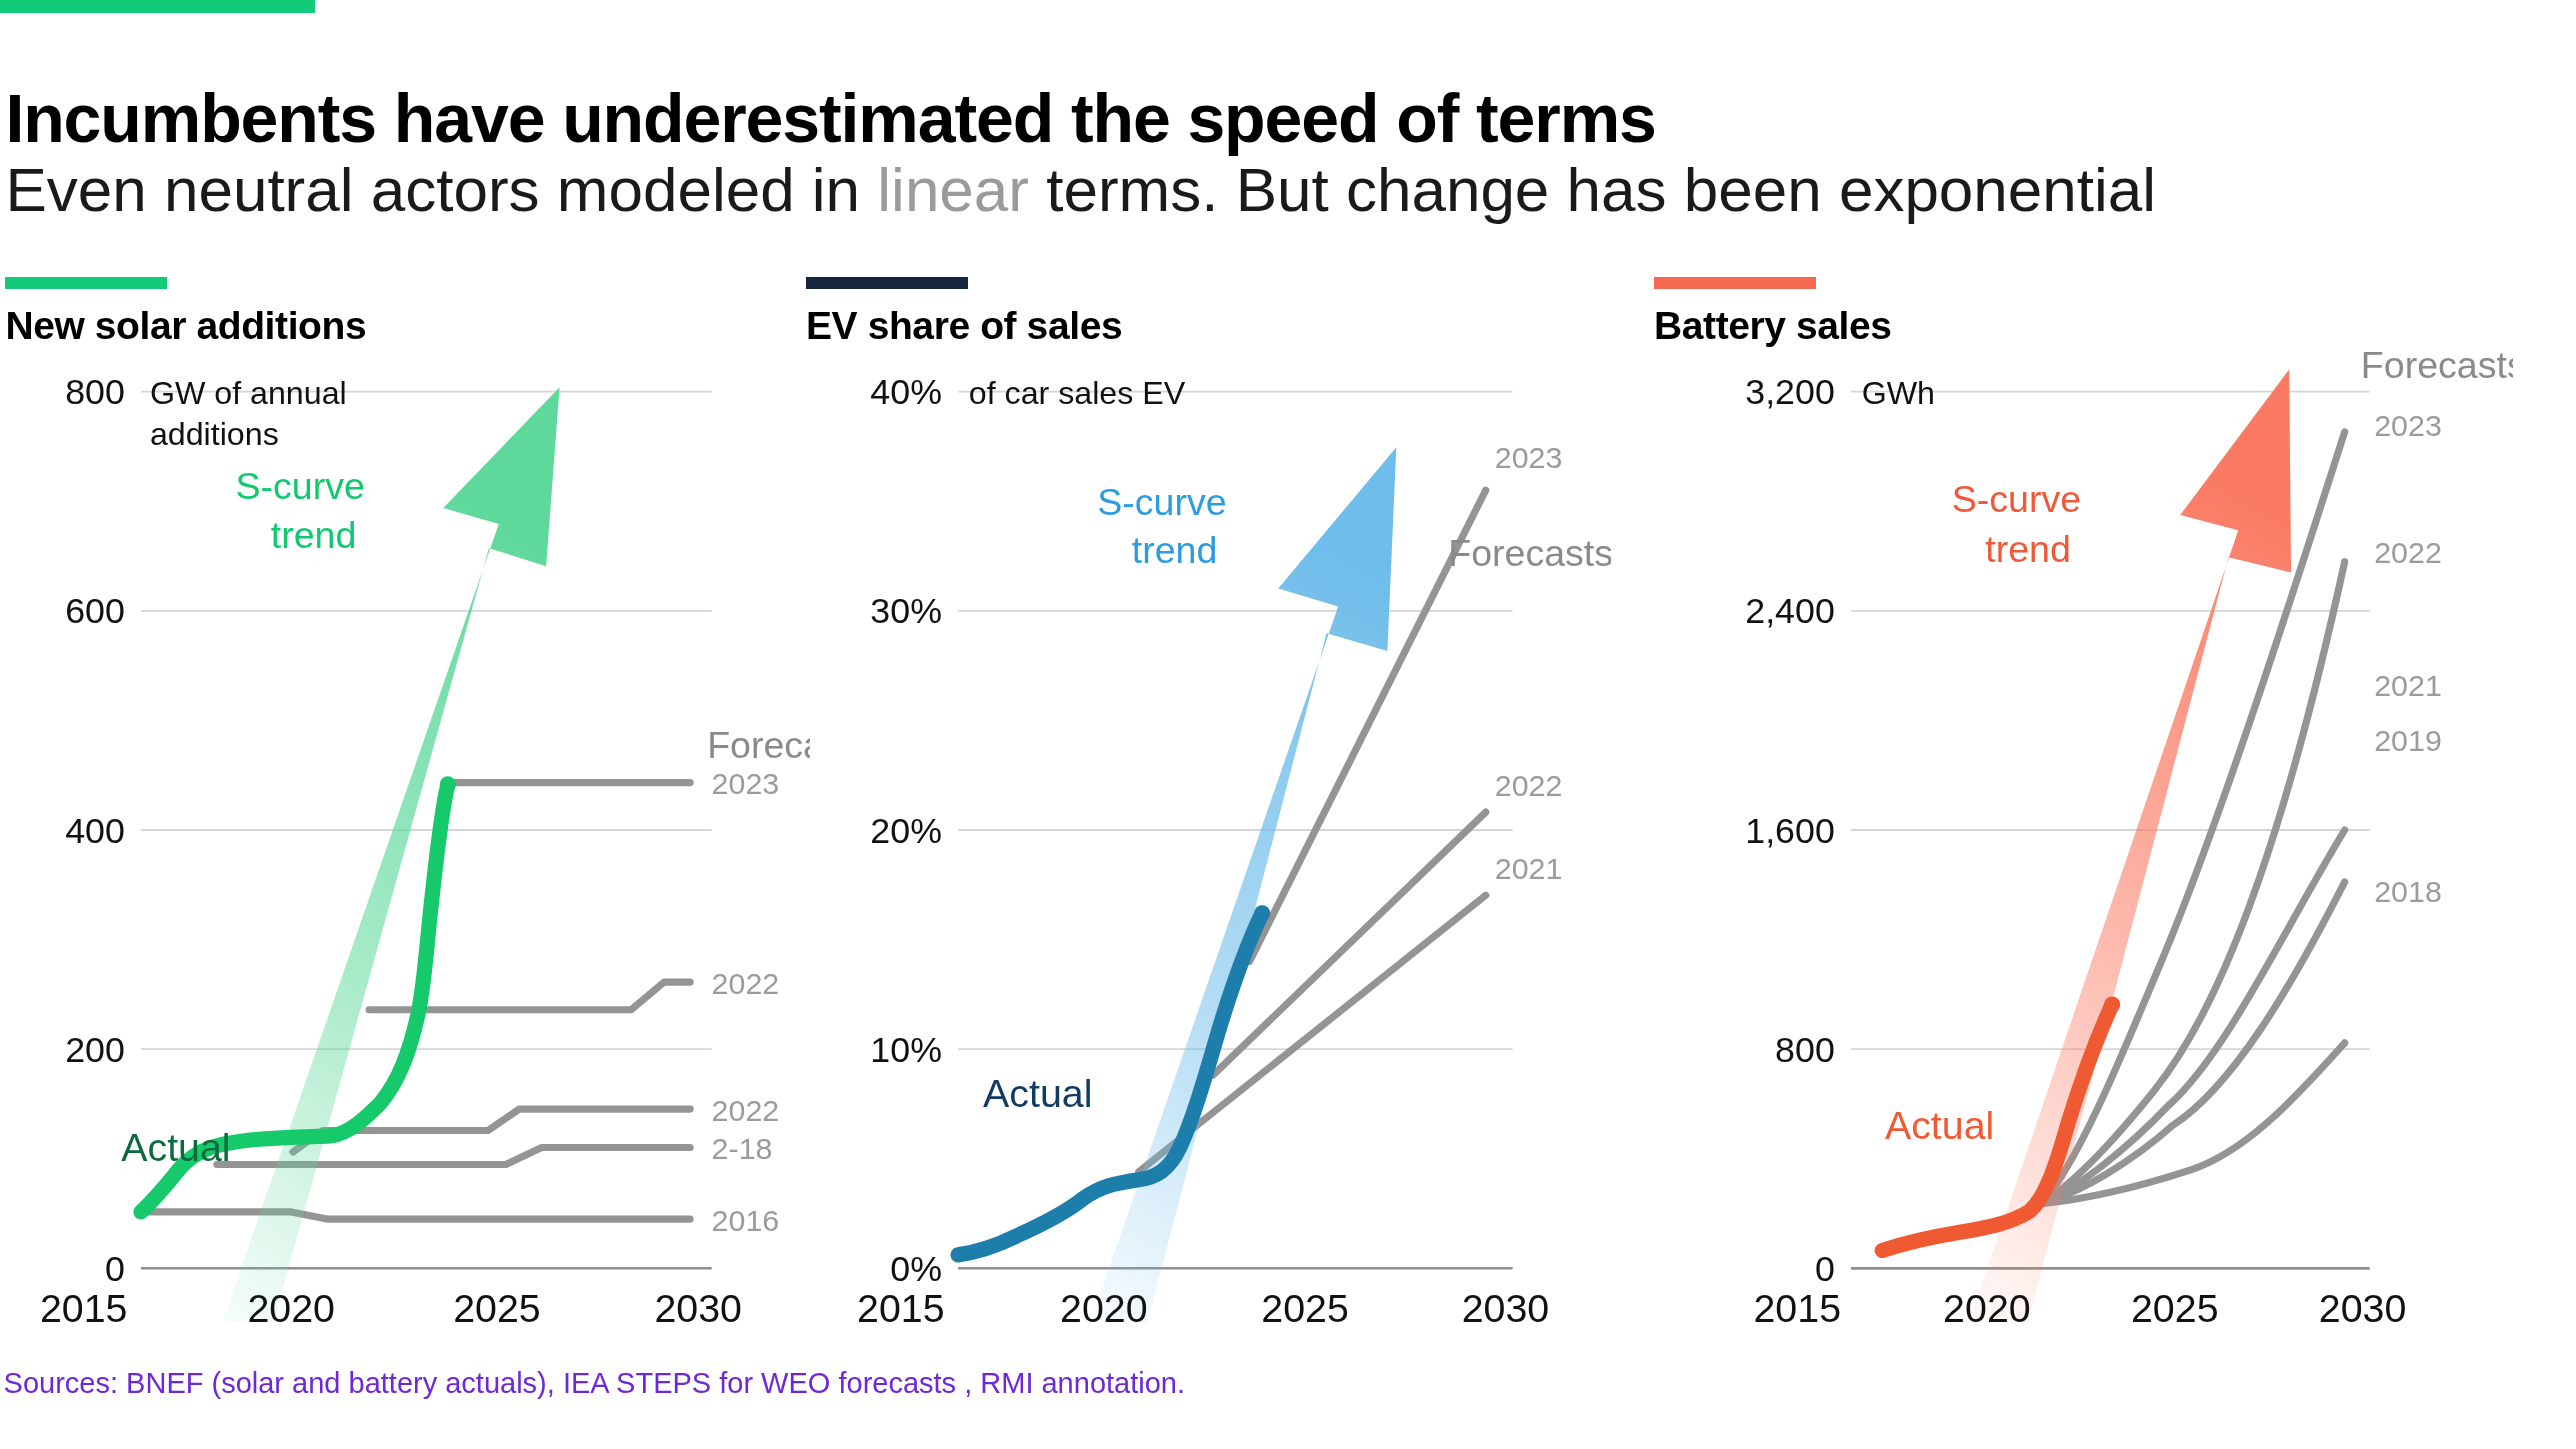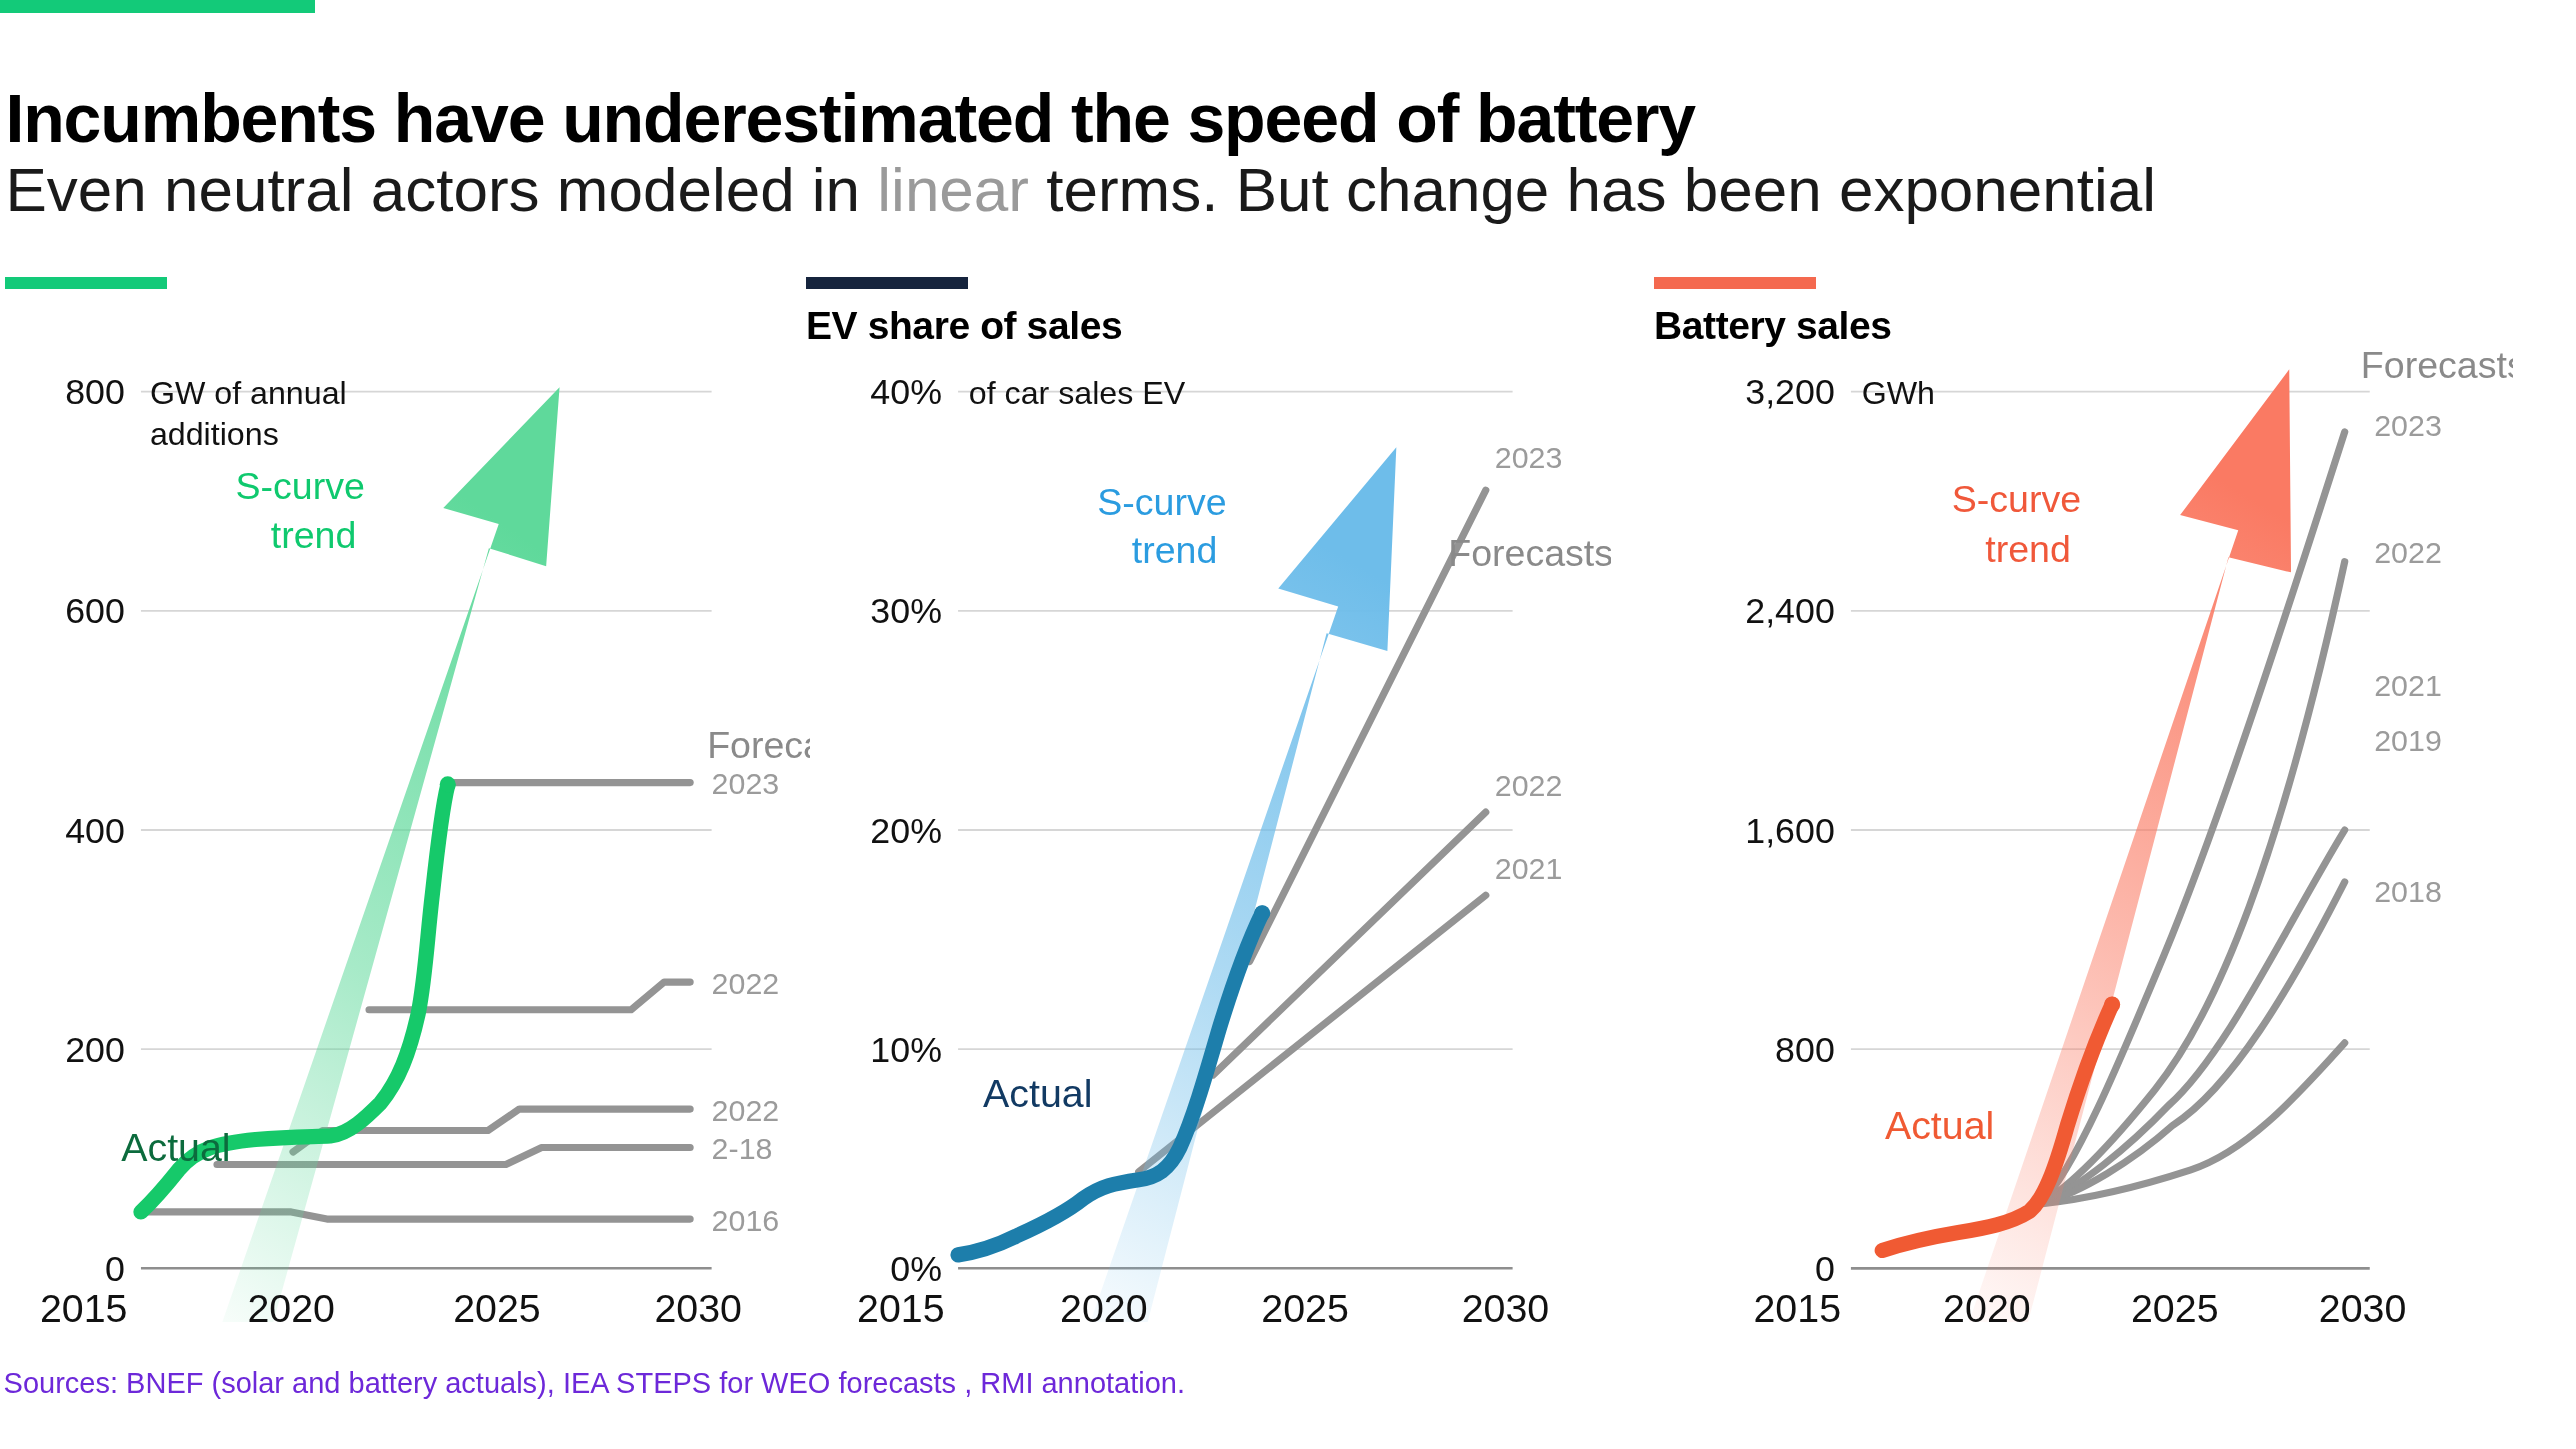--- a/index.html
+++ b/index.html
@@ -45,26 +45,27 @@
   .actual{font-size:44px;}
   .gridline{stroke:#d6d6d6;stroke-width:2;}
   .axisline{stroke:#8e8e8e;stroke-width:3;}
   .fline{fill:none;stroke:#949494;stroke-width:8;stroke-linecap:round;stroke-linejoin:round;}
 </style>
 </head>
 <body>
 
 <div class="topbar"></div>
 
-<h1 class="headline">Incumbents have underestimated the speed of battery</h1>
+<h1 class="headline">Incumbents have underestimated the speed of terms</h1>
 
 <div class="subhead"><span>Even neutral actors modeled in </span><span class="muted">linear</span><span> terms. But change has been exponential</span></div>
 
 <div class="panel" id="panel-0" style="left:5.4px;width:805px;">
   <div class="panel-accent" style="background:#13ca79"></div>
+  <div class="panel-title">New solar additions</div>
 
   <svg class="chart-svg" width="805" height="984" viewBox="0 0 900 1100">
     <defs>
       <linearGradient id="arrowGrad0" x1="0" y1="1" x2="0.25" y2="0">
         <stop offset="0%" stop-color="#5fd99b" stop-opacity="0.05"></stop>
         <stop offset="45%" stop-color="#5fd99b" stop-opacity="0.55"></stop>
         <stop offset="100%" stop-color="#5fd99b" stop-opacity="1"></stop>
       </linearGradient>
     </defs>
 

